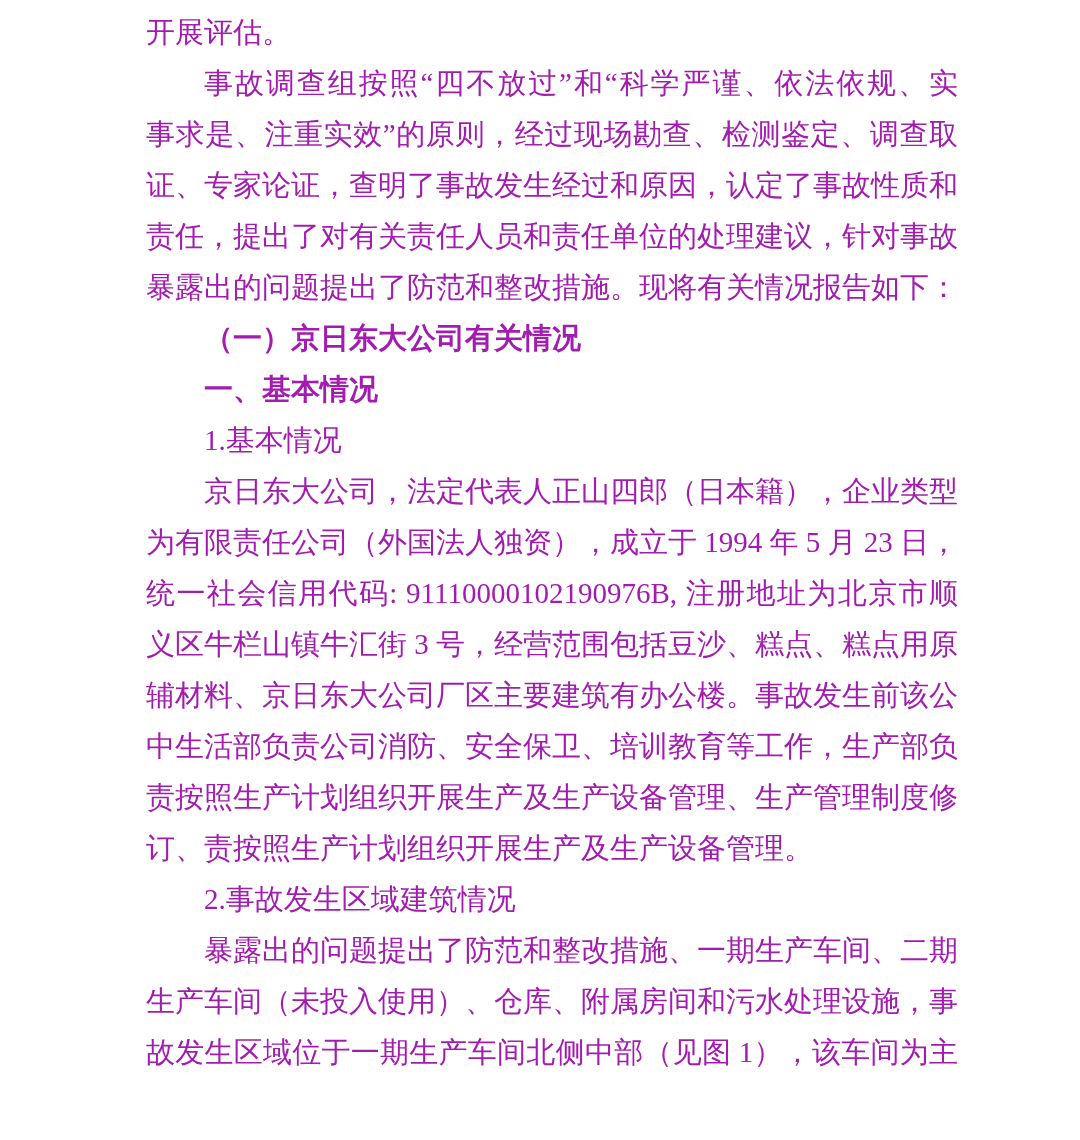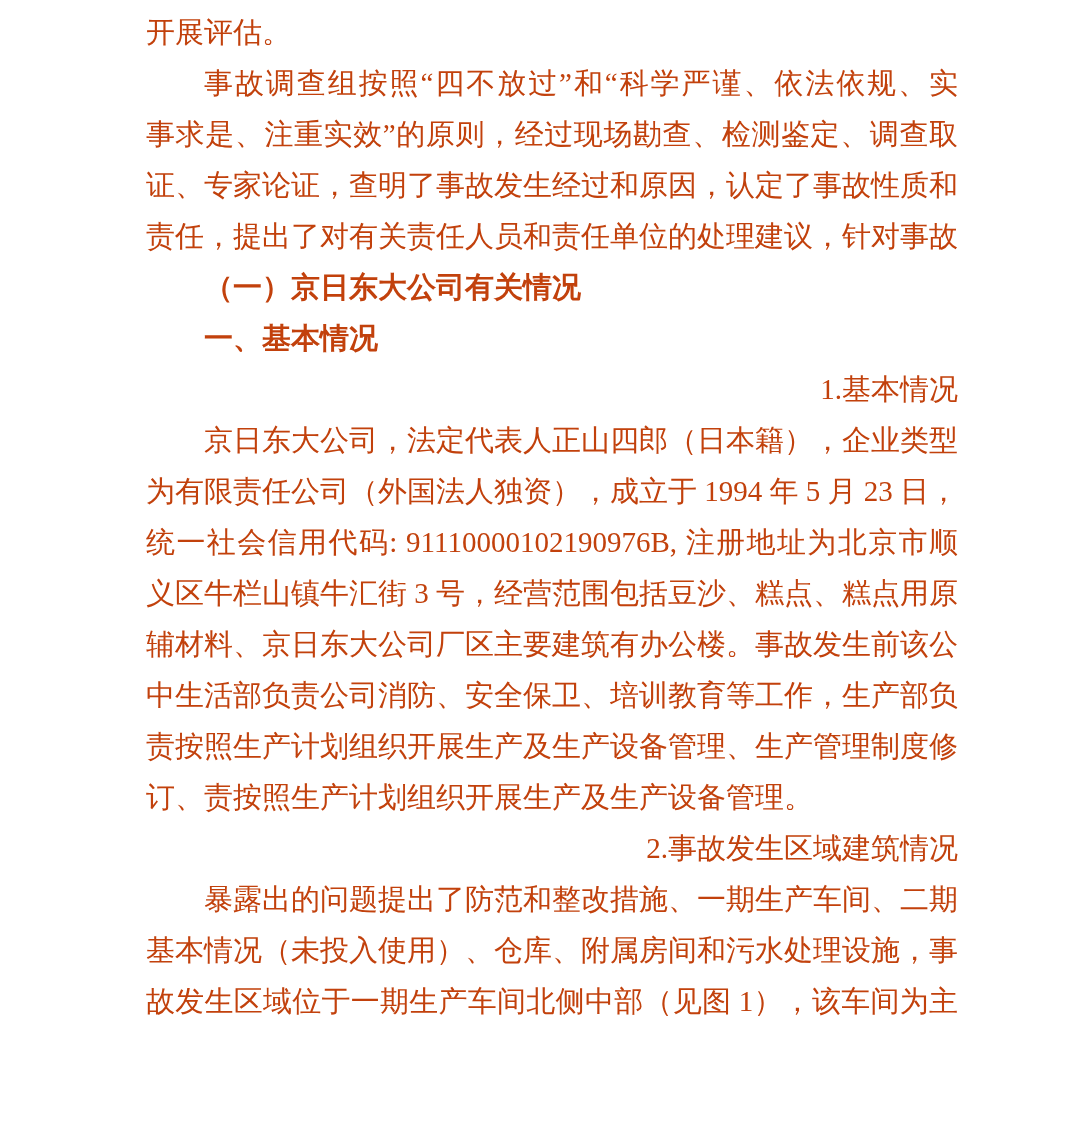--- a/index.html
+++ b/index.html
@@ -17,21 +17,21 @@
     position: absolute;
     left: 146px;
     top: 7px;
     width: 812px;
   }
   .line {
     height: 51px;
     line-height: 51px;
     font-family: "Liberation Serif", "DejaVu Serif", serif;
     font-size: 29px;
-    color: #c2410c;
+    color: #a21caf;
     overflow: hidden;
     white-space: normal;
     text-align: left;
   }
   .line.indent {
     text-indent: 58px;
   }
   .line.justify {
     text-align: justify;
     text-align-last: justify;
@@ -39,42 +39,42 @@
   }
   .line.heading-1 {
     font-family: "Liberation Sans", "DejaVu Sans", sans-serif;
     font-weight: 700;
   }
   .line.heading-2 {
     font-weight: 600;
   }
   .line.heading-3 {
     font-weight: 400;
-    text-align: right;
   }
 </style>
 </head>
 <body>
 
 <div class="page" style="background: rgb(255, 255, 255);">
   <div class="text-block" style="color: rgb(30, 30, 30);">
       <div class="line body">开展评估。</div>
       <div class="line body indent justify">事故调查组按照“四不放过”和“科学严谨、依法依规、实</div>
       <div class="line body justify">事求是、注重实效”的原则，经过现场勘查、检测鉴定、调查取</div>
       <div class="line body justify">证、专家论证，查明了事故发生经过和原因，认定了事故性质和</div>
       <div class="line body justify">责任，提出了对有关责任人员和责任单位的处理建议，针对事故</div>
+      <div class="line body justify">暴露出的问题提出了防范和整改措施。现将有关情况报告如下：</div>
       <div class="line heading-2 indent">（一）京日东大公司有关情况</div>
       <div class="line heading-1 indent">一、基本情况</div>
       <div class="line heading-3 indent">1.基本情况</div>
       <div class="line body indent justify">京日东大公司，法定代表人正山四郎（日本籍），企业类型</div>
       <div class="line body justify">为有限责任公司（外国法人独资），成立于 1994 年 5 月 23 日，</div>
       <div class="line body justify">统一社会信用代码: 91110000102190976B, 注册地址为北京市顺</div>
       <div class="line body justify">义区牛栏山镇牛汇街 3 号，经营范围包括豆沙、糕点、糕点用原</div>
       <div class="line body justify">辅材料、京日东大公司厂区主要建筑有办公楼。事故发生前该公</div>
       <div class="line body justify">中生活部负责公司消防、安全保卫、培训教育等工作，生产部负</div>
       <div class="line body justify">责按照生产计划组织开展生产及生产设备管理、生产管理制度修</div>
       <div class="line body">订、责按照生产计划组织开展生产及生产设备管理。</div>
       <div class="line heading-3 indent">2.事故发生区域建筑情况</div>
       <div class="line body indent justify">暴露出的问题提出了防范和整改措施、一期生产车间、二期</div>
-      <div class="line body justify">基本情况（未投入使用）、仓库、附属房间和污水处理设施，事</div>
+      <div class="line body justify">生产车间（未投入使用）、仓库、附属房间和污水处理设施，事</div>
       <div class="line body justify">故发生区域位于一期生产车间北侧中部（见图 1），该车间为主</div>
     </div>
 </div>
 
 </body></html>

